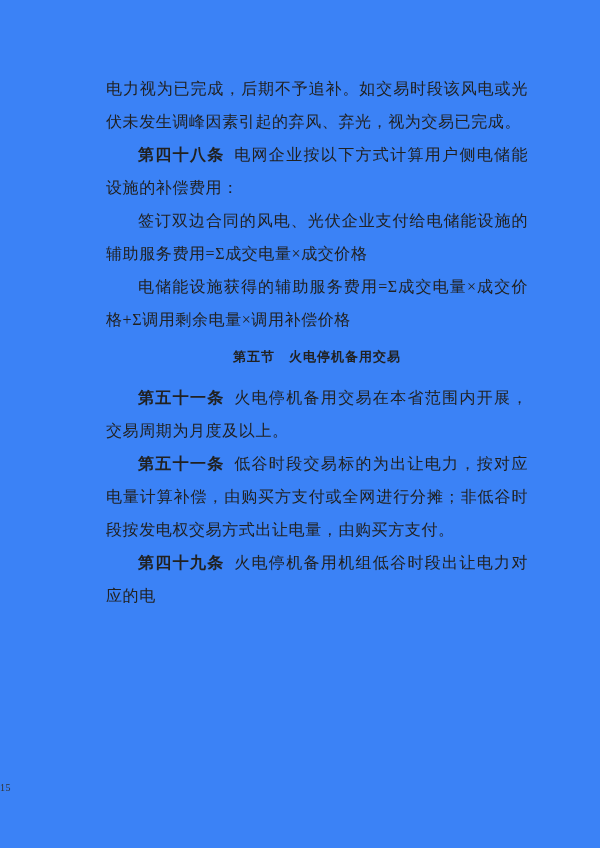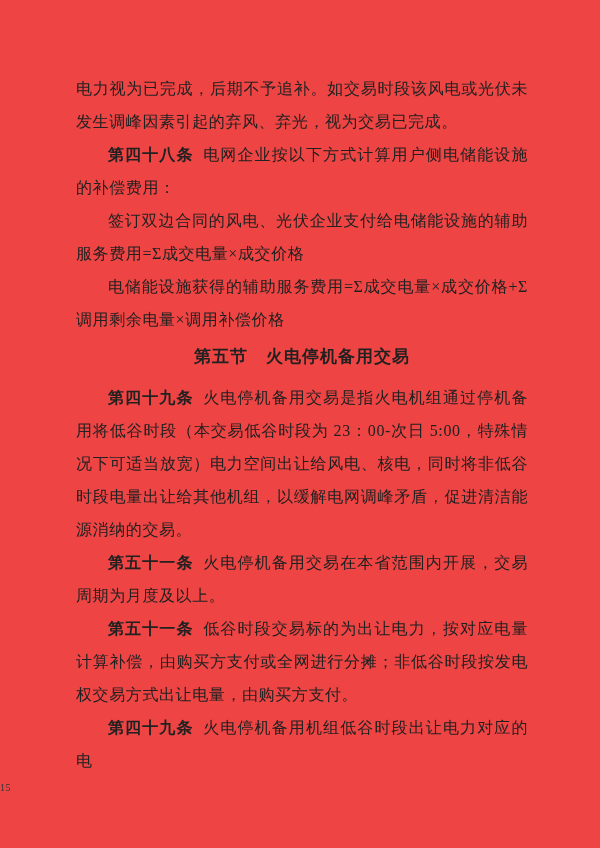--- a/index.html
+++ b/index.html
@@ -5,23 +5,23 @@
   html, body {
     margin: 0;
     padding: 0;
     background: #ffffff;
   }
   .page {
     position: relative;
     width: 600px;
     height: 848px;
     margin: 0 auto;
-    background: #ef4444;
+    background: #3b82f6;
     box-sizing: border-box;
-    padding: 72px 72px 0 76px;
+    padding: 72px 72px 0 106px;
     overflow: hidden;
     font-family: "Liberation Serif", "DejaVu Serif", serif;
     color: #212121;
   }
   .para {
     margin: 0;
     font-size: 16px;
     line-height: 33px;
     letter-spacing: 0.6px;
     text-align: justify;
@@ -32,21 +32,21 @@
     text-indent: 0;
   }
   .lead {
     font-weight: bold;
   }
   .lead:not(:empty) {
     margin-right: 0.6em;
   }
   .section-heading {
     margin: 4px 0 8px 0;
-    font-size: 17px;
+    font-size: 13px;
     font-weight: bold;
     line-height: 33px;
     letter-spacing: 1px;
     text-align: center;
     text-indent: 0;
   }
   .page-number {
     position: absolute;
     top: 782px;
     left: 0;
@@ -65,21 +65,20 @@
   <p class="para continued"><span class="lead"></span><span>电力视为已完成，后期不予追补。如交易时段该风电或光伏未发生调峰因素引起的弃风、弃光，视为交易已完成。</span></p>
 
   <p class="para"><span class="lead">第四十八条</span><span>电网企业按以下方式计算用户侧电储能设施的补偿费用：</span></p>
 
   <p class="para"><span class="lead"></span><span>签订双边合同的风电、光伏企业支付给电储能设施的辅助服务费用=Σ成交电量×成交价格</span></p>
 
   <p class="para"><span class="lead"></span><span>电储能设施获得的辅助服务费用=Σ成交电量×成交价格+Σ调用剩余电量×调用补偿价格</span></p>
 
   <h3 class="section-heading">第五节　火电停机备用交易</h3>
 
-  <p class="para"><span class="lead">第四十九条</span><span>火电停机备用交易是指火电机组通过停机备用将低谷时段（本交易低谷时段为 23：00-次日 5:00，特殊情况下可适当放宽）电力空间出让给风电、核电，同时将非低谷时段电量出让给其他机组，以缓解电网调峰矛盾，促进清洁能源消纳的交易。</span></p>
 
   <p class="para"><span class="lead">第五十一条</span><span>火电停机备用交易在本省范围内开展，交易周期为月度及以上。</span></p>
 
   <p class="para"><span class="lead">第五十一条</span><span>低谷时段交易标的为出让电力，按对应电量计算补偿，由购买方支付或全网进行分摊；非低谷时段按发电权交易方式出让电量，由购买方支付。</span></p>
 
   <p class="para"><span class="lead">第四十九条</span><span>火电停机备用机组低谷时段出让电力对应的电</span></p>
 
   <div class="page-number">15</div>
 
 </div>

